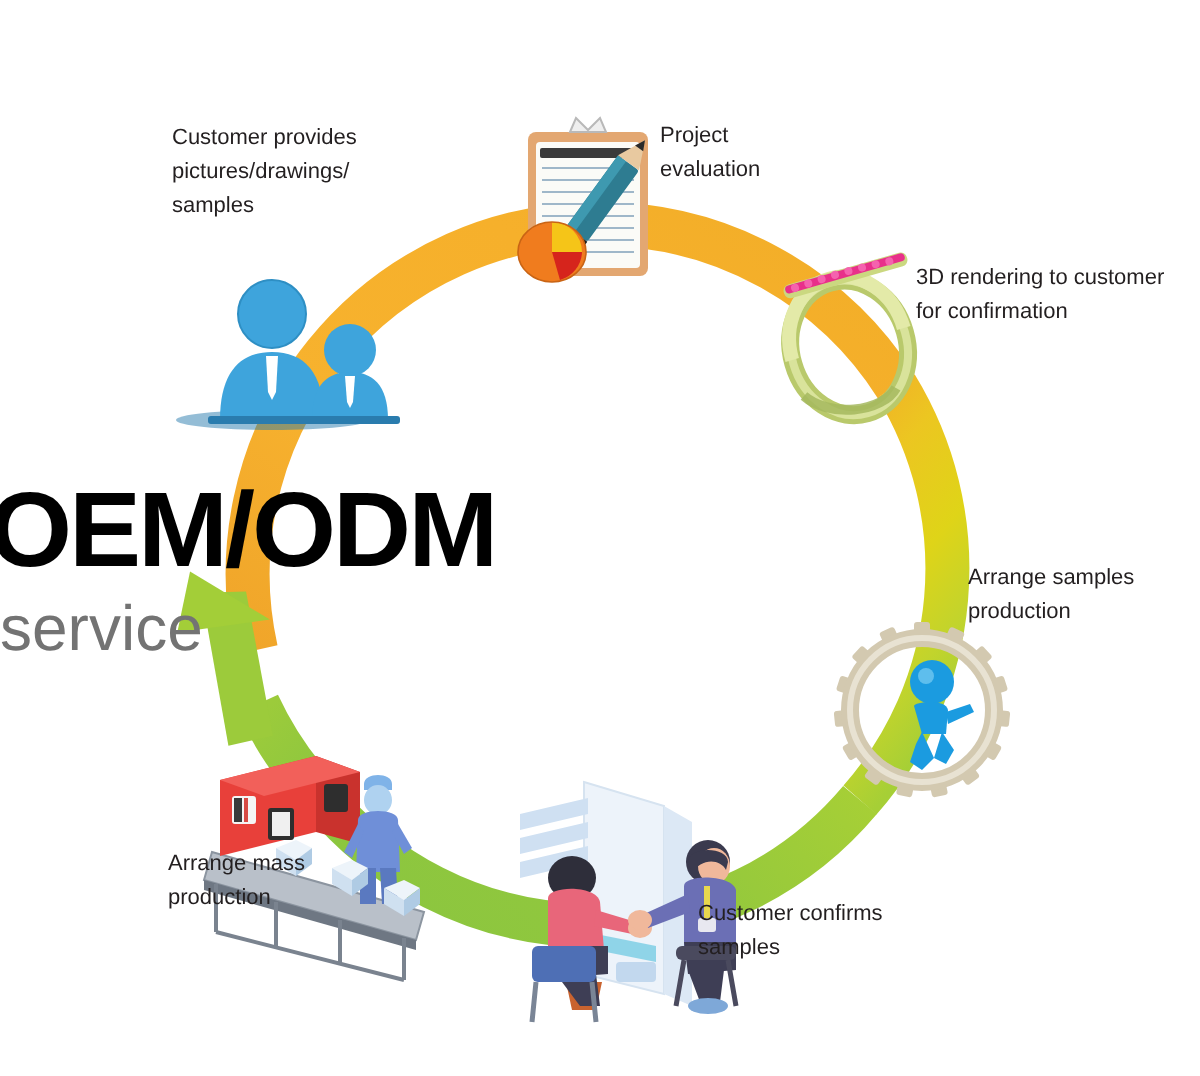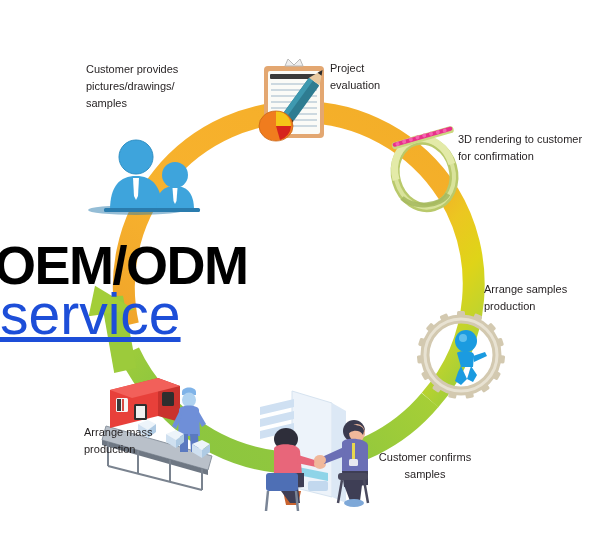--- a/index.html
+++ b/index.html
@@ -19,36 +19,36 @@
     pointer-events:none;
   }
   #center-title .line1{
     font-family:"Liberation Sans", sans-serif;
     font-weight:bold;font-size:53px;letter-spacing:-1.5px;
     color:#000;line-height:52px;display:block;
     transform:scaleX(1.02);
   }
   #center-title .line2{
     font-family:"Liberation Sans", sans-serif;
-    font-weight:normal;font-size:57px;color:#1d4ed8;
-    line-height:48px;display:block;margin-top:-2px;text-decoration:underline;
+    font-weight:normal;font-size:32px;color:#737373;
+    line-height:48px;display:block;margin-top:-2px;
   }
 
   
   .label{
     position:absolute;
     font-family:"Liberation Sans", sans-serif;
     font-size:11px;line-height:17px;color:#231f20;
     white-space:pre-line;
   }
   #label-0{left:86px;top:61px;width:150px;}
   #label-1{left:330px;top:60px;width:110px;}
   #label-2{left:458px;top:131px;width:148px;}
   #label-3{left:484px;top:281px;width:120px;}
-  #label-4{left:360px;top:449px;width:130px;text-align:center;}
+  #label-4{left:349px;top:449px;width:130px;}
   #label-5{left:84px;top:424px;width:120px;}
 </style>
 </head>
 <body>
 
 <div id="stage">
 
   <svg class="layer" viewBox="0 0 600 538">
     <defs>
       <linearGradient id="arcGradTop" x1="0" y1="1" x2="1" y2="0.05">

